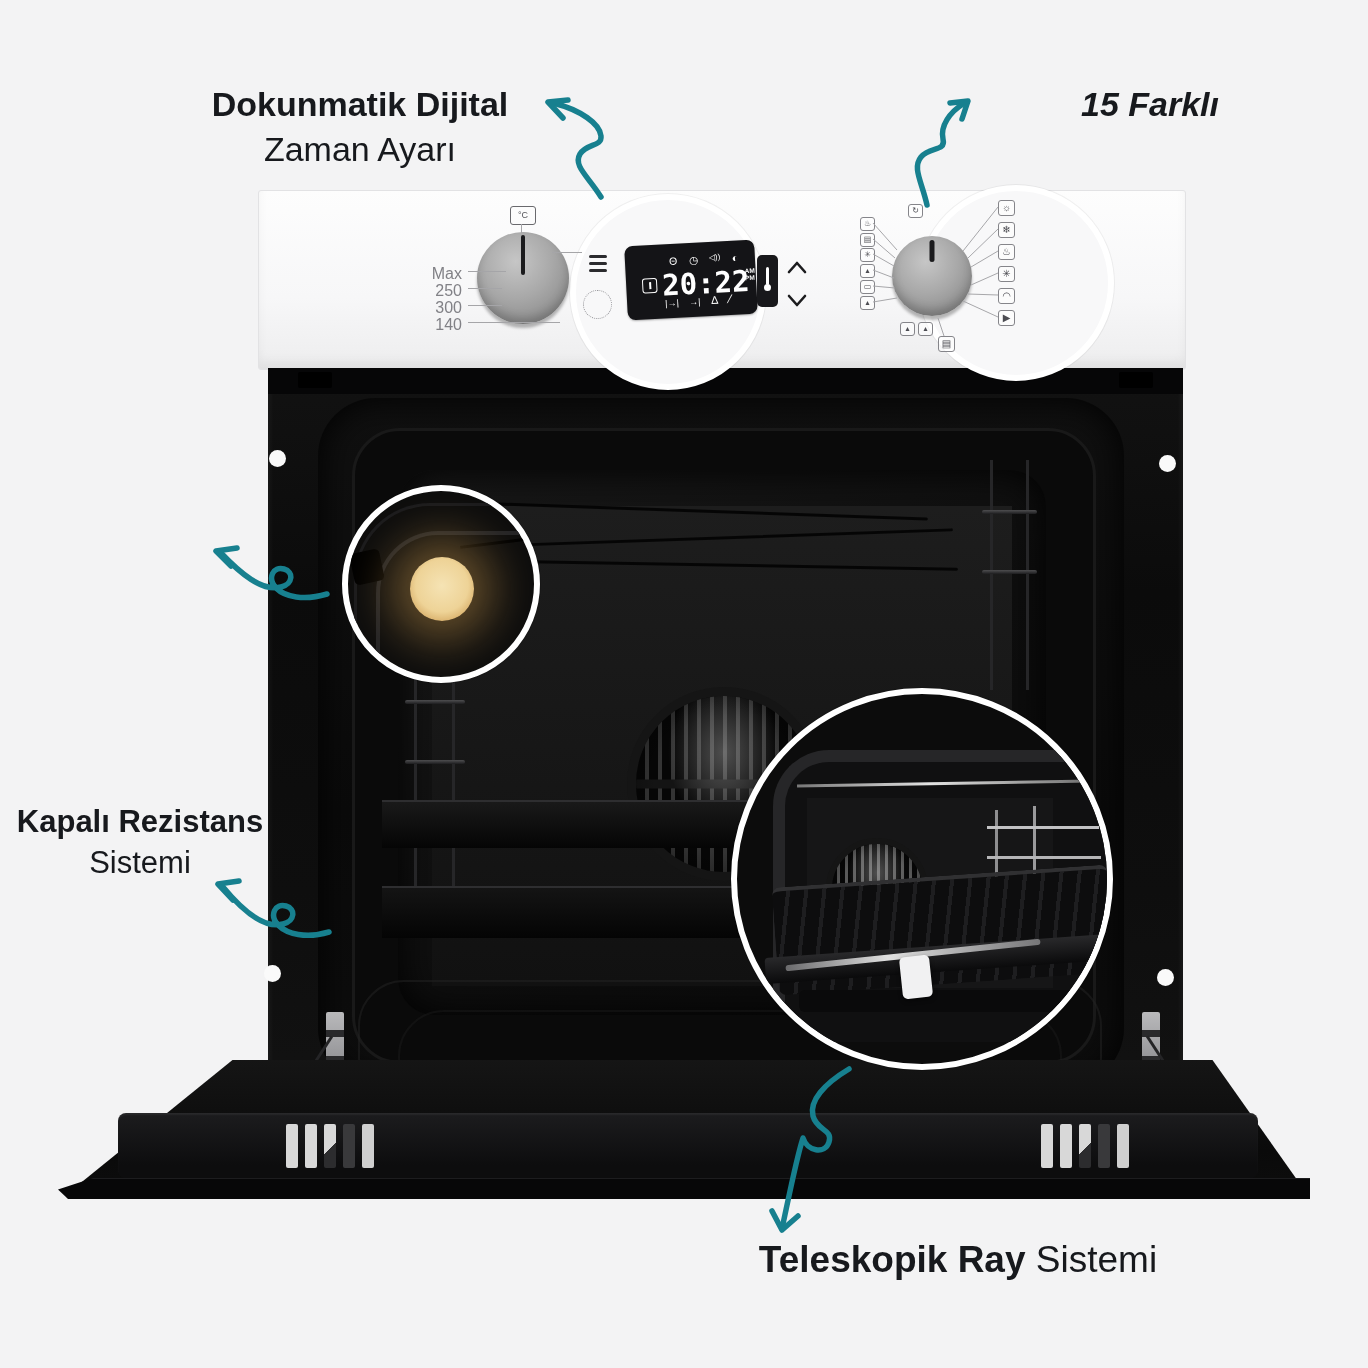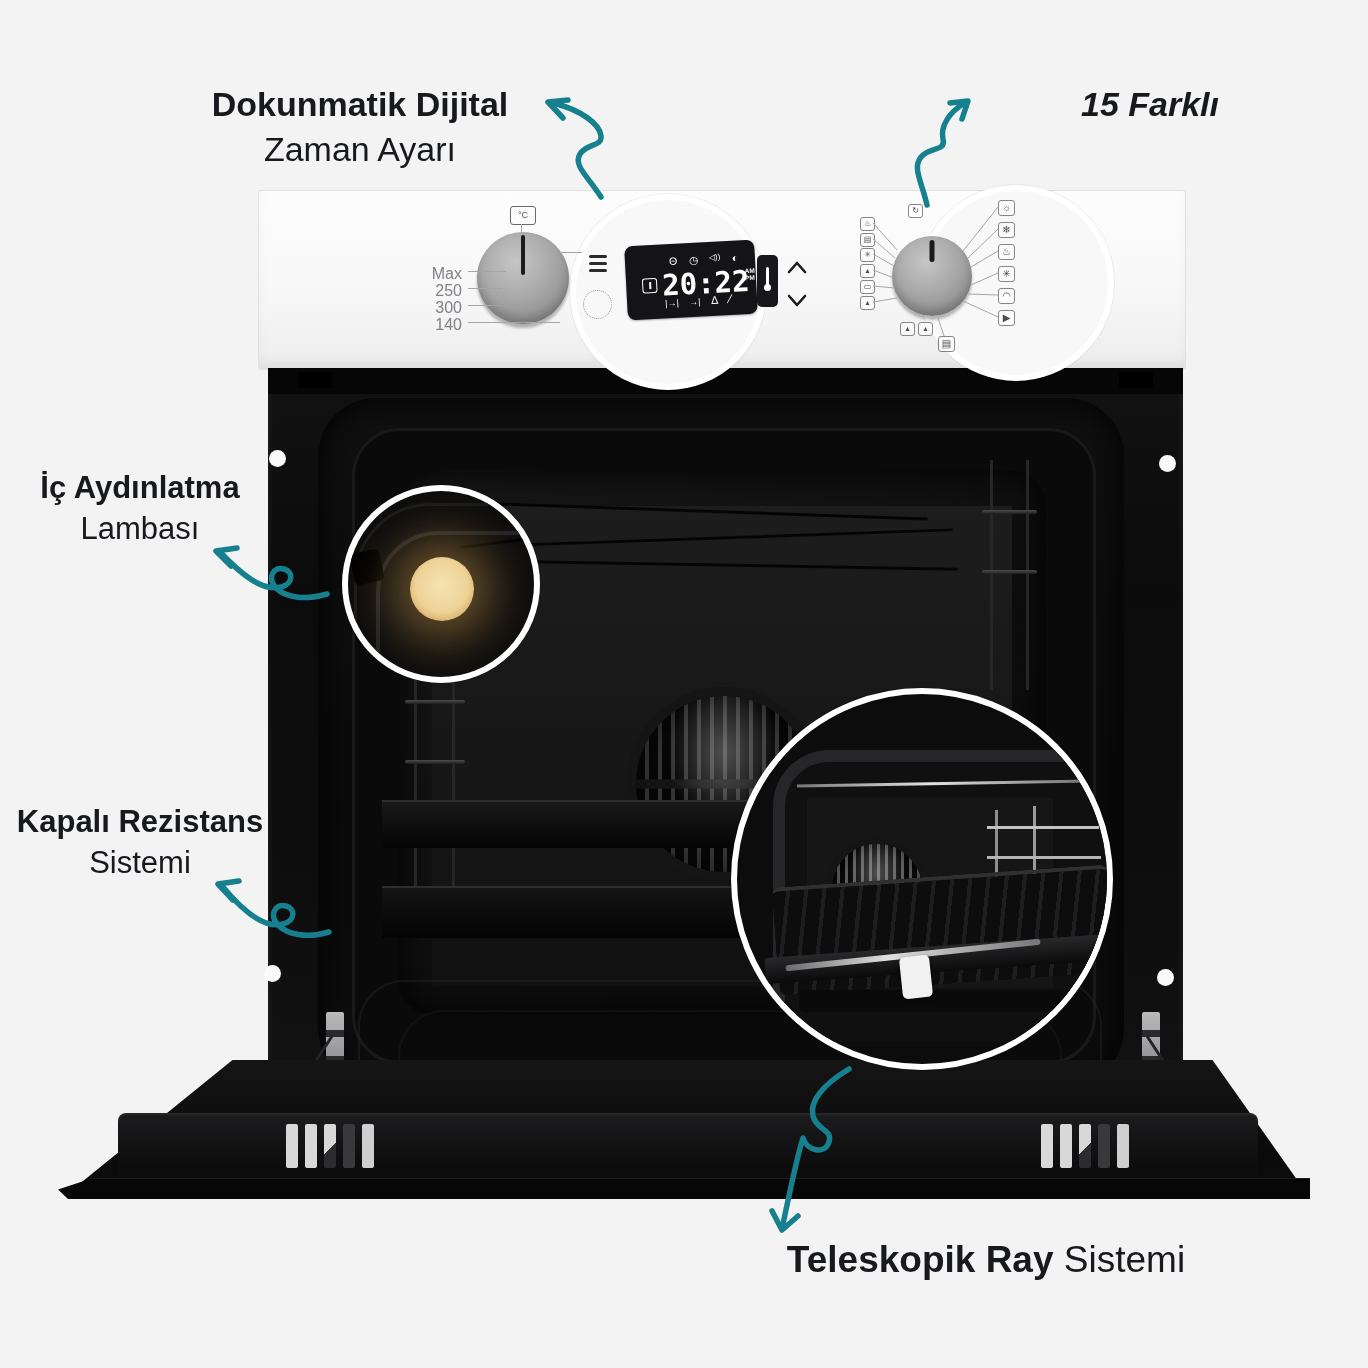--- a/index.html
+++ b/index.html
@@ -96,29 +96,25 @@
 
 <div id="stage">
 
   <div class="lbl lbl-top" style="left:170px;top:82px;width:380px;">
     <div class="b">Dokunmatik Dijital</div>
     <div>Zaman Ayarı</div>
   </div>
   <div class="lbl lbl-top" style="left:940px;top:82px;width:420px;font-style:italic;">
     <div class="b">15 Farklı</div>
   </div>
-  <div class="lbl lbl-side" style="left:15px;top:468px;width:250px;">
-    <div class="b">İç Aydınlatma</div>
-    <div>Lambası</div>
-  </div>
   <div class="lbl lbl-side" style="left:10px;top:802px;width:260px;">
     <div class="b">Kapalı Rezistans</div>
     <div>Sistemi</div>
   </div>
-  <div class="lbl lbl-bottom" style="left:696px;top:1236px;width:580px;">
+  <div class="lbl lbl-bottom" style="left:668px;top:1236px;width:580px;">
     <span class="b">Teleskopik Ray</span>
     <span> </span>
     <span>Sistemi</span>
   </div>
 
   <div id="oven">
     <div class="topstrip"></div>
     <div class="toptab" style="left:30px;"></div>
     <div class="toptab" style="right:30px;"></div>
     <div class="cav1"></div>

